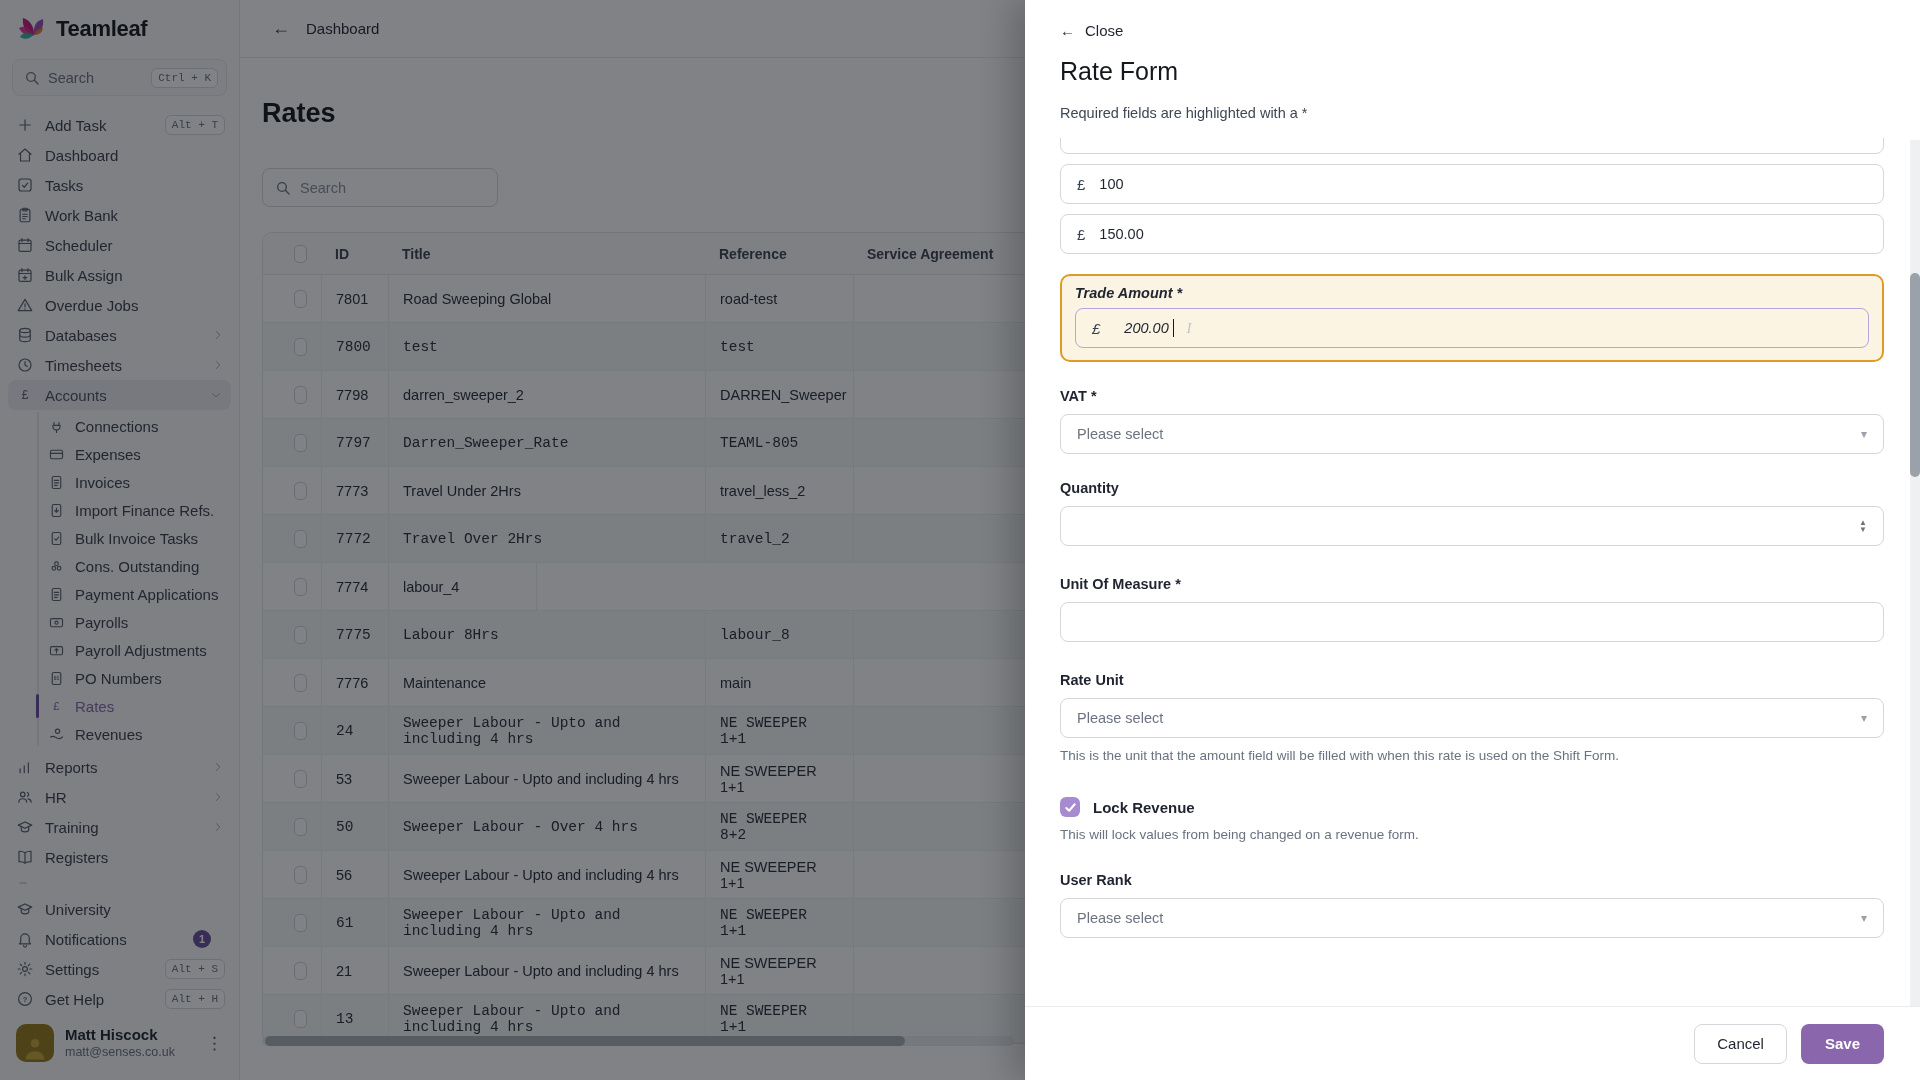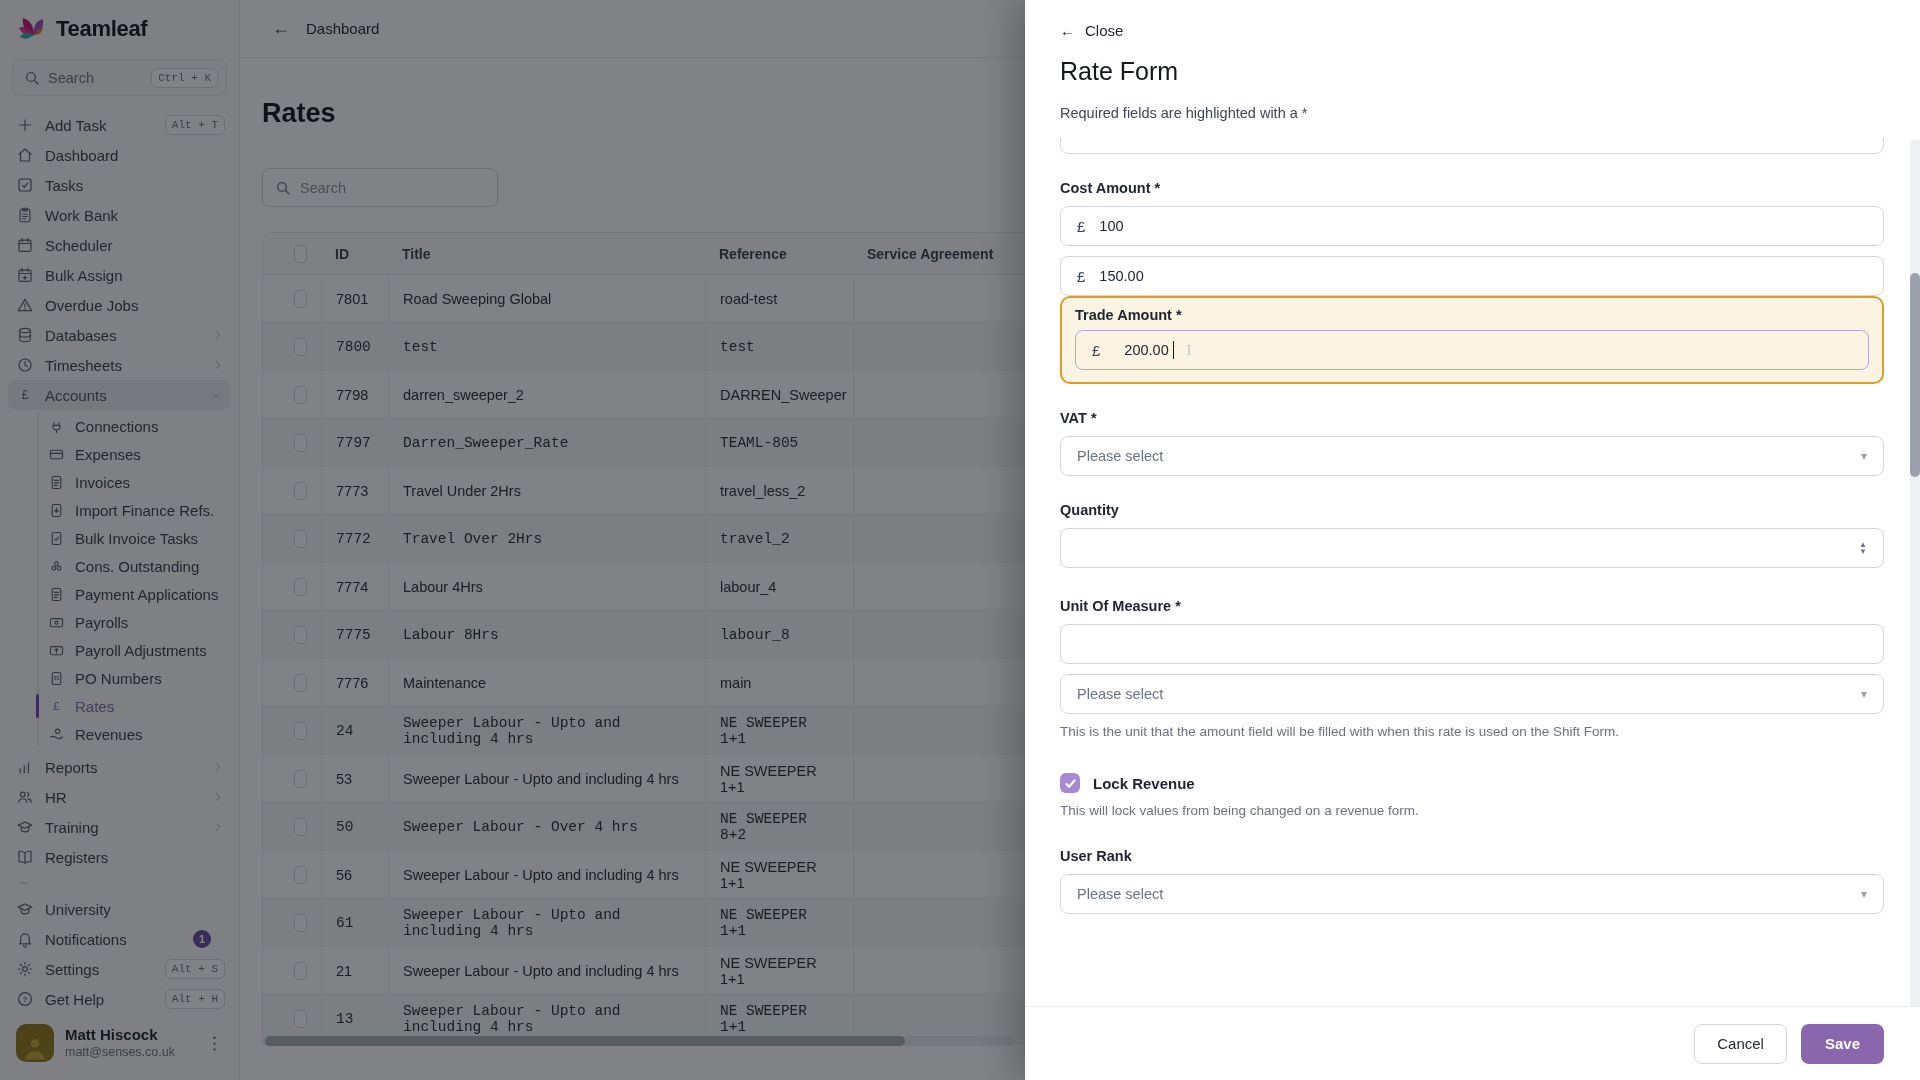--- a/index.html
+++ b/index.html
@@ -97,22 +97,22 @@
   .form-area { position:absolute; left:0; right:0; top:138px; bottom:74px; overflow:hidden;
     padding:0 36px 0 35px; }
   .fld-label { font-size:14.5px; font-weight:700; color:#1f2430; }
   .inp { height:40px; border:1px solid #d3d6db; border-radius:8px; background:#fff;
     display:flex; align-items:center; padding:0 16px; gap:14px; font-size:14.5px; }
   .inp .cur { color:#374151; font-size:15px; }
   .inp .val { color:#1f2430; }
   .select { justify-content:flex-start; position:relative; color:#6b7280; }
   .select .arrow { position:absolute; right:16px; color:#9aa1ab; font-size:12px; }
   .clipped-input { margin-top:-26px; height:42px; border:1px solid #d3d6db; border-radius:8px; }
-  .group-highlight { border:2px solid var(--highlight-border,#e09b26);
-    background:var(--highlight-bg,#fcf4e3); border-radius:10px; padding:9px 13px 12px 13px; }
+  .group-highlight { margin-top:20px; border:2px solid var(--highlight-border,#e09b26);
+    background:var(--highlight-bg,#fcf4e3); border-radius:10px; padding:9px 13px 12px 13px;font-style:italic; }
   .group-highlight .inp { margin-top:7px; border:1.5px solid var(--focus-border,#b6a6dd);
     background:var(--highlight-bg,#fcf4e3); position:relative; }
   .caret { width:1.5px; height:18px; background:#15181d; margin-left:-10px; }
   .ibeam { position:absolute; left:108px; top:11px; width:10px; height:17px; color:#c3c5ca;
     font-family:"Liberation Serif", serif; font-size:15px; line-height:17px; text-align:center; }
   .help-text { margin-top:10px; font-size:13.5px; color:#6a7280; }
   .check-row { display:flex; align-items:center; gap:13px; margin-top:34px; }
   .check-sq { width:20px; height:20px; border-radius:6px; background:var(--checkbox,#a78bd0);
     display:flex; align-items:center; justify-content:center; }
   .check-sq svg { width:13px; height:13px; }
@@ -571,21 +571,20 @@
             <div class="cell c-id">7772</div>
             <div class="cell c-title">Travel Over 2Hrs</div>
             <div class="cell c-ref">travel_2</div>
             <div class="cell c-sa"></div>
           </div>
           <div class="t-row">
             <div class="cell c-check">
               <span class="checkbox"></span>
             </div>
             <div class="cell c-id">7774</div>
-            <div class="cell c-title">Labour 4Hrs</div>
             <div class="cell c-ref">labour_4</div>
             <div class="cell c-sa"></div>
           </div>
           <div class="t-row alt">
             <div class="cell c-check">
               <span class="checkbox"></span>
             </div>
             <div class="cell c-id">7775</div>
             <div class="cell c-title">Labour 8Hrs</div>
             <div class="cell c-ref">labour_8</div>
@@ -678,21 +677,20 @@
         <span>←</span>
         <span>Close</span>
       </div>
       <div class="drawer-title">Rate Form</div>
       <div class="drawer-sub">Required fields are highlighted with a *</div>
     </div>
 
     <div class="form-area">
       <div class="inp clipped-input"></div>
 
-      <div class="fld-label mt26">Cost Amount *</div>
       <div class="inp mt10">
         <span class="cur">£</span>
         <span class="val">100</span>
       </div>
 
       <div class="inp mt10">
         <span class="cur">£</span>
         <span class="val">150.00</span>
       </div>
 
@@ -719,20 +717,21 @@
             <span>▲</span>
             <span>▼</span>
           </span>
       </div>
 
       <div class="fld-label mt30">Unit Of Measure *</div>
       <div class="inp mt10">
         <span class="val"></span>
       </div>
 
+      <div class="fld-label mt30">Rate Unit</div>
       <div class="inp select mt10">
         <span>Please select</span>
         <span class="arrow">▾</span>
       </div>
       <div class="help-text">This is the unit that the amount field will be filled with when this rate is used on the Shift Form.</div>
 
       <div class="check-row">
         <span class="check-sq">
           <svg viewBox="0 0 14 14" fill="none" stroke="#fff" stroke-width="2.2" stroke-linecap="round" stroke-linejoin="round">
               <path d="M2.5 7.5l3 3 6-7"></path>

